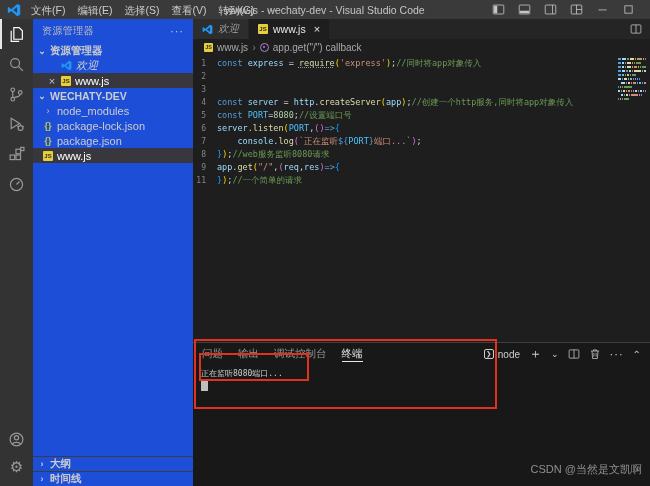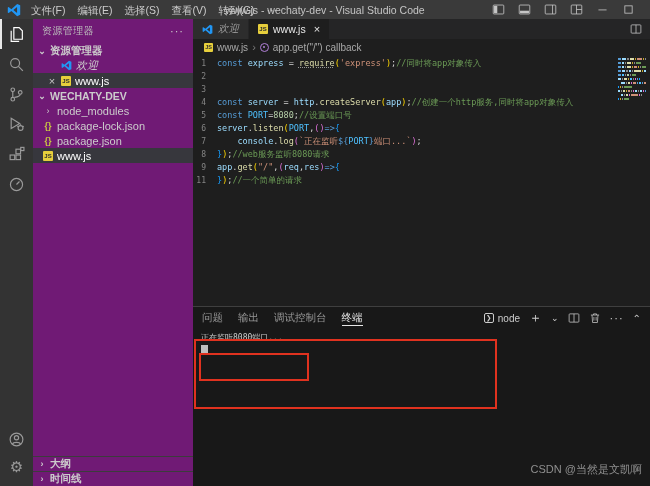--- a/index.html
+++ b/index.html
@@ -21,21 +21,21 @@
   #main { position:absolute; top:19px; left:0; right:0; bottom:0; display:flex; }
 
   
   #activitybar { width:33px; background:#333333; position:relative; flex:none; }
   .ab-icon { height:30px; display:flex; align-items:center; justify-content:center; color:#9a9a9a; }
   .ab-icon.active { color:#ffffff; box-shadow:inset 2px 0 0 #e7e7e7; }
   .ab-icon svg { width:17px; height:17px; fill:none; stroke:currentColor; stroke-width:1.1; }
   .ab-bottom { position:absolute; left:0; width:33px; }
 
   
-  #sidebar { width:160px; background:#701a75; position:relative; flex:none; color:#cccccc; }
+  #sidebar { width:160px; background:#1d4ed8; position:relative; flex:none; color:#cccccc; }
   #sidebar-header { height:24px; display:flex; align-items:center; padding:0 9px; }
   #sidebar-title { font-size:10px; color:#bbbbbb; letter-spacing:.4px; }
   #sidebar-more { margin-left:auto; color:#cccccc; font-size:11px; letter-spacing:1px; }
   .section-header { height:15px; display:flex; align-items:center; font-size:10.5px; font-weight:bold; color:#cccccc; padding-left:4px; gap:3px; }
   .twisty { font-size:9px; color:#cccccc; width:10px; text-align:center; }
   .ex-row { height:15px; display:flex; align-items:center; font-size:11px; color:#cccccc; padding-left:14px; gap:4px; white-space:nowrap; }
   .ex-row.sel { background:#37373d; color:#ffffff; }
   .ex-close { width:10px; text-align:center; color:#c5c5c5; font-size:11px; }
   .ex-spacer { width:10px; }
   .italic { font-style:italic; }
@@ -70,21 +70,21 @@
   .ln { width:24px; flex:none; text-align:right; color:#858585; padding-right:11px; font-size:8px; }
   .tk-kw{color:#569cd6} .tk-var{color:#9cdcfe} .tk-cvar{color:#4fc1ff} .tk-fn{color:#dcdcaa}
   .tk-str{color:#ce9178} .tk-num{color:#b5cea8} .tk-cmt{color:#6a9955} .tk-pl{color:#d4d4d4}
   .tk-p1{color:#ffd700} .tk-p2{color:#da70d6} .tk-p3{color:#179fff} .tk-ws{color:#d4d4d4}
   .tk-u{text-decoration:underline dotted #999;}
   #minimap { position:absolute; top:3px; right:4px; width:28px; }
   .mm-line { height:2px; margin-bottom:2px; display:flex; gap:1px; overflow:hidden; }
   .mm-seg { height:2px; flex:none; }
 
   
-  #panel { height:180px; flex:none; border-top:1px solid #3f3f3f; background:#181818; display:flex; flex-direction:column; }
+  #panel { height:144px; flex:none; border-top:1px solid #3f3f3f; background:#181818; display:flex; flex-direction:column; }
   #panel-header { height:22px; display:flex; align-items:center; padding:0 9px; flex:none; }
   .panel-tab { font-size:10.5px; color:#969696; margin-right:15px; height:100%; display:flex; align-items:center; position:relative; }
   .panel-tab.active { color:#e7e7e7; }
   .panel-tab.active::after { content:""; position:absolute; left:0; right:0; bottom:3px; height:1px; background:#e7e7e7; }
   #panel-actions { margin-left:auto; display:flex; align-items:center; gap:9px; color:#cccccc; }
   #shell-box { display:flex; align-items:center; gap:4px; font-size:10px; color:#cccccc; }
   #term-box-icon { width:10px; height:10px; border:1px solid #cccccc; border-radius:2px; font-size:6.5px;
                    display:flex; align-items:center; justify-content:center; color:#cccccc; }
   .pa-ic { font-size:11px; color:#cccccc; display:flex; align-items:center; }
   .pa-ic svg { width:12px; height:12px; fill:none; stroke:currentColor; stroke-width:1; }

